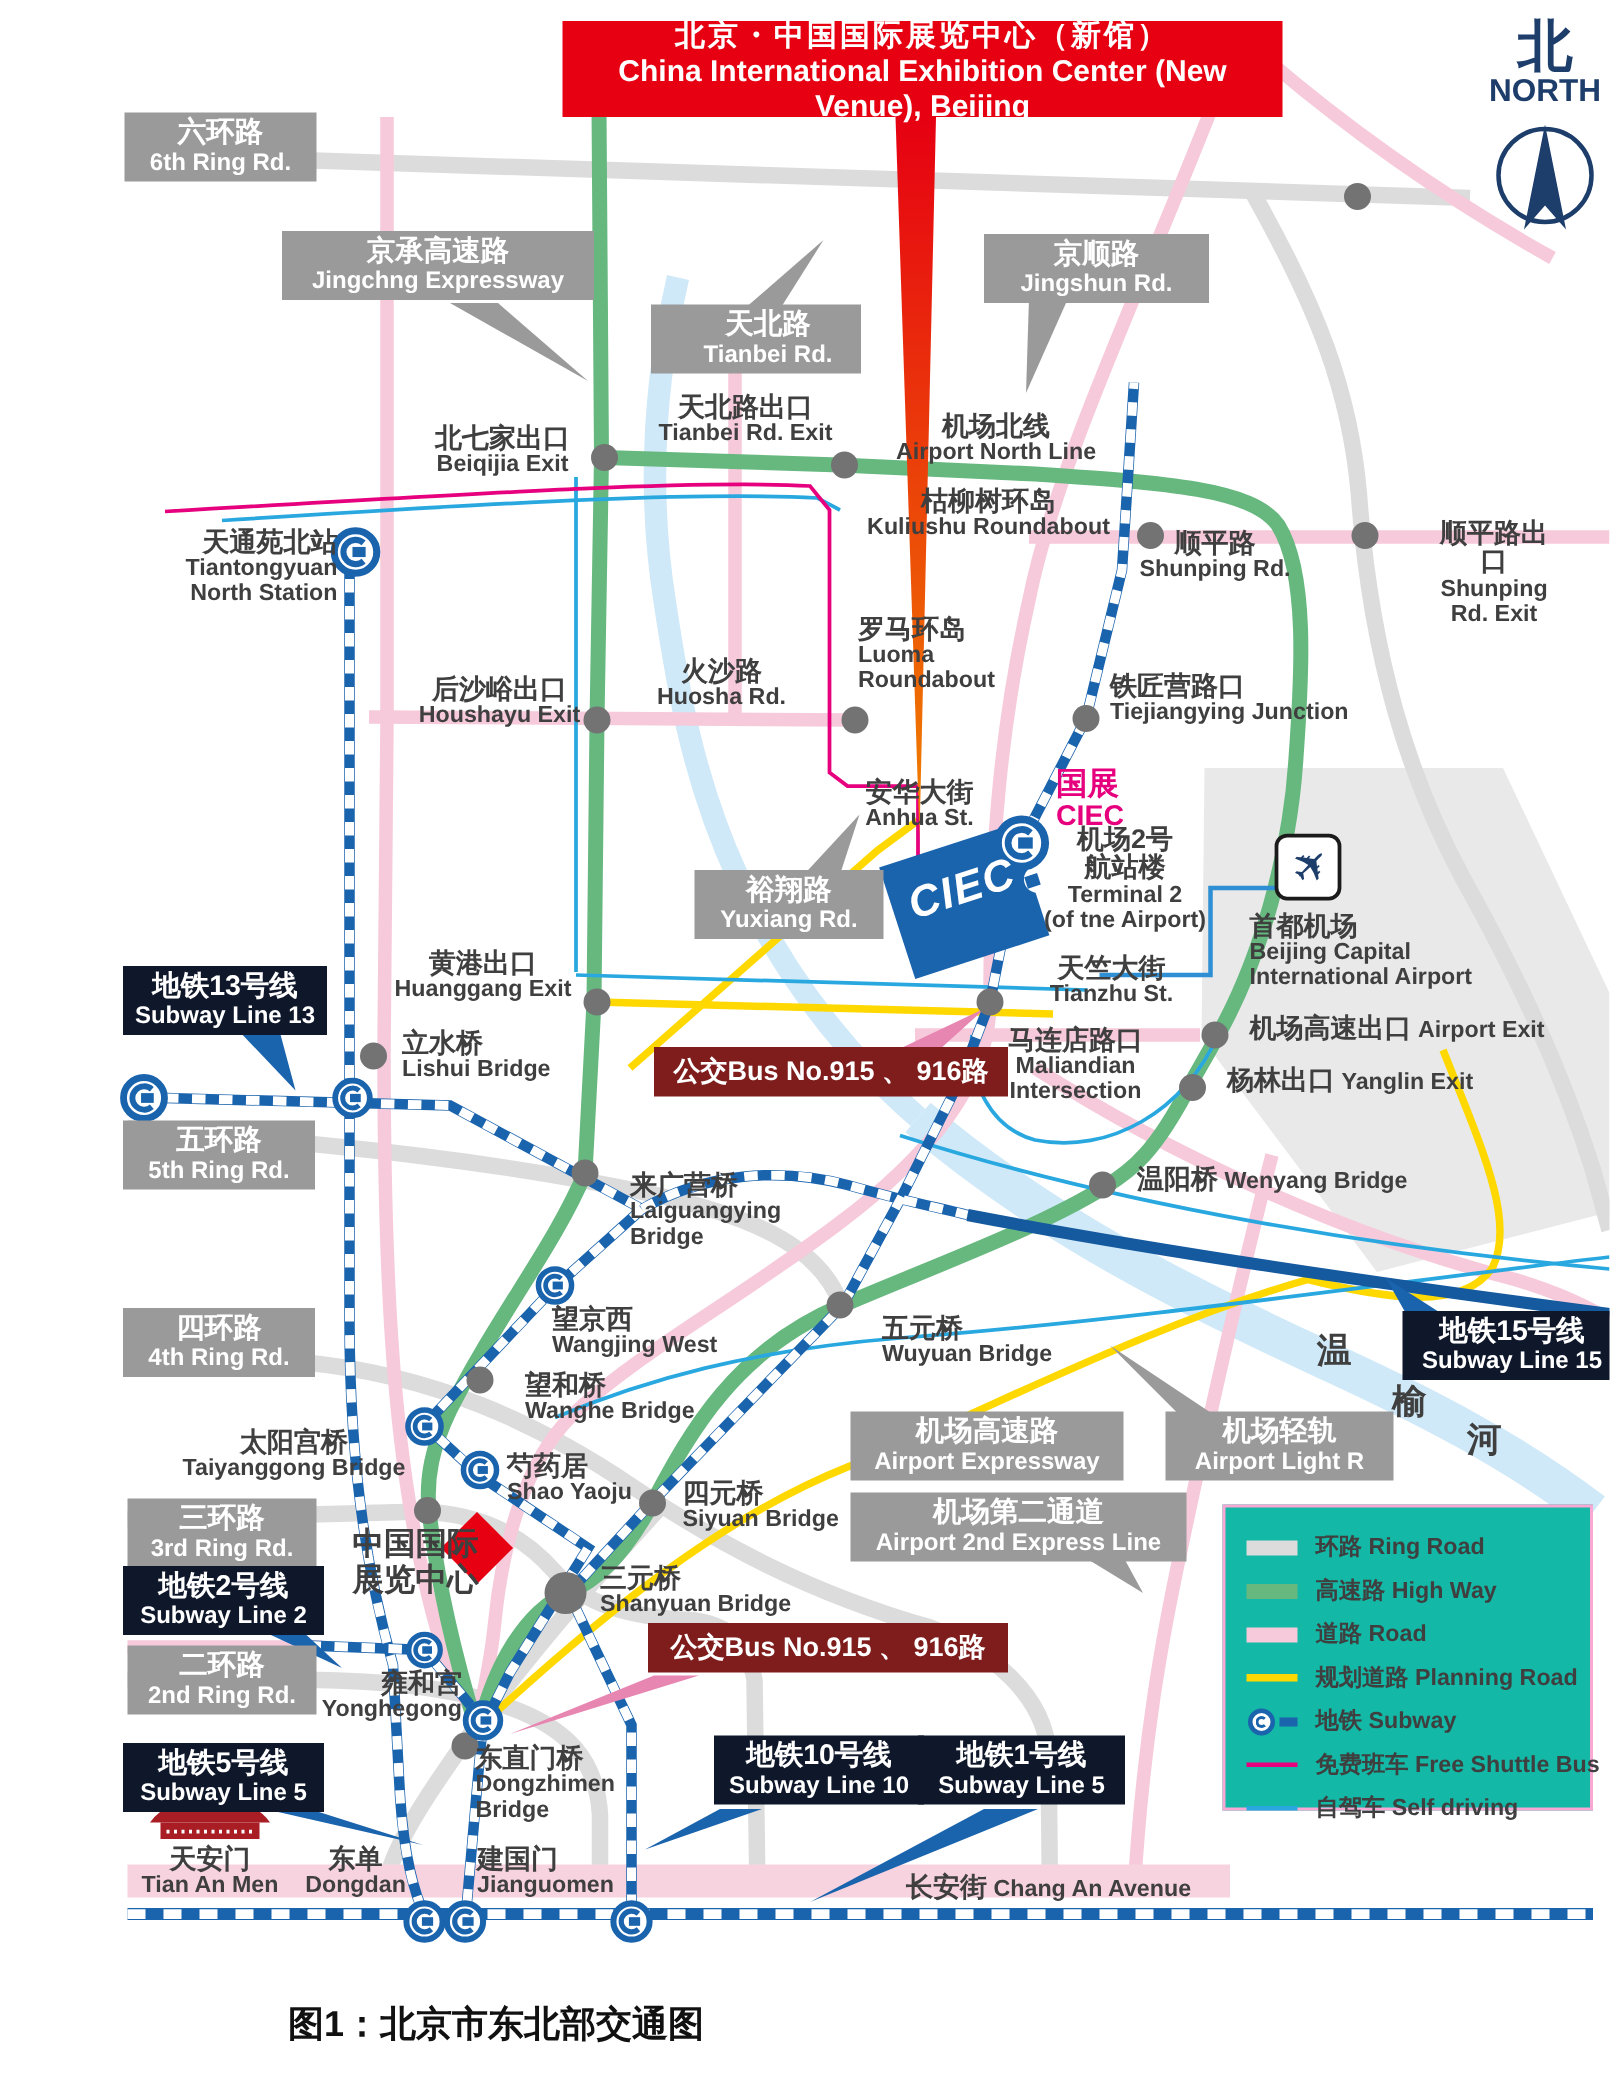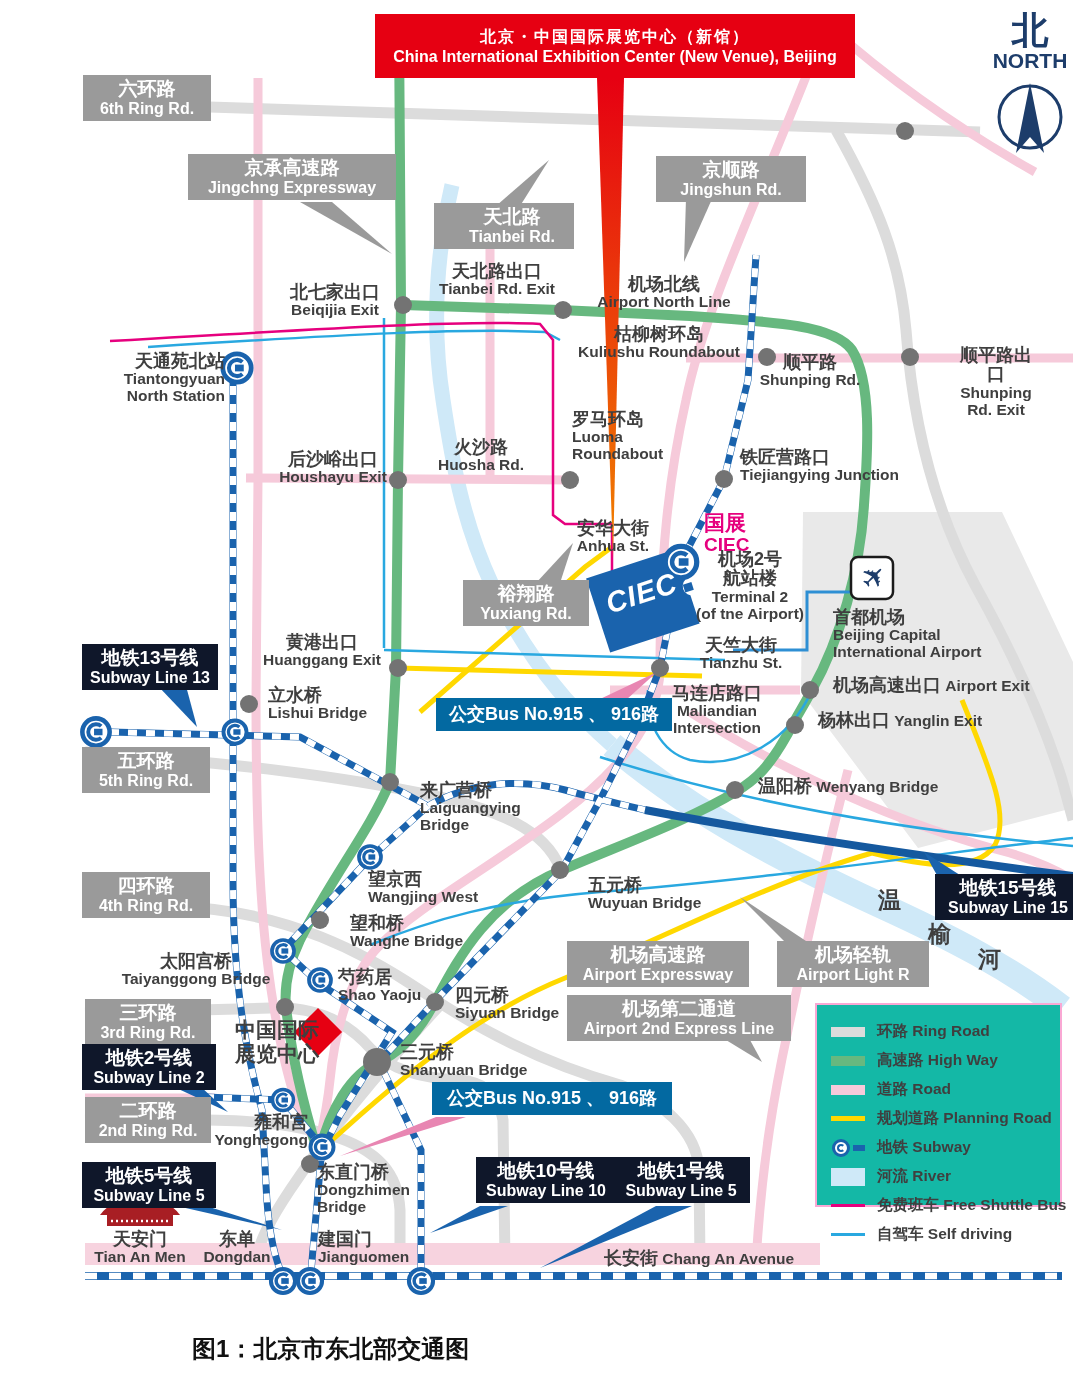--- a/index.html
+++ b/index.html
@@ -15,32 +15,32 @@
   .rt{transform:translateX(-100%);text-align:right;}
   .inline{white-space:nowrap;}
   .inline .cn,.inline .en{display:inline;}
   .big .cn{font-size:21px;line-height:1.15;}
   .mag{color:#e6007e;}
   .mag .cn{font-size:21px;} .mag .en{font-size:19px;font-weight:700;}
   .rivchar .cn{font-size:23px;}
   .graybox,.bluebox,.pinkbox{padding:4px 6px;color:#fff;text-align:center;z-index:4;}
   .graybox{background:#9a9a9a;}
   .bluebox{background:#0f172a;}
-  .pinkbox{background:#0369a1;padding:7px 6px;}
+  .pinkbox{background:#7f1d1d;padding:7px 6px;}
   .graybox .cn,.bluebox .cn{font-size:19px;}
   .graybox .en,.bluebox .en{font-size:16px;}
   .pinkbox .cn{font-size:18px;}
   .ciecb{z-index:4;}
   .ciecb .cn{color:#fff;font-style:italic;font-size:29px;letter-spacing:1px;
              transform:rotate(-18deg);display:block;}
   
   .banner{position:absolute;left:375px;top:14px;width:480px;height:64px;background:#e60012;
           color:#fff;display:flex;flex-direction:column;justify-content:center;text-align:center;z-index:5;}
-  .banner .cn{font-size:16px;font-weight:700;letter-spacing:2px;text-align:center;}
-  .banner .en{font-size:16px;font-weight:700;}
+  .banner .cn{font-size:20px;font-weight:700;letter-spacing:2px;text-align:center;}
+  .banner .en{font-size:20px;font-weight:700;}
   
   .north{position:absolute;left:986px;top:12px;width:88px;text-align:center;color:#1d3d6b;z-index:5;}
   .north .n-cn{font-size:37px;font-weight:700;line-height:1;}
   .north .n-en{font-size:21px;font-weight:700;letter-spacing:0px;}
   
   .legend{position:absolute;left:815px;top:1003px;width:247px;height:204px;background:#14b8a6;
           border:2px solid #f9a8d4;box-sizing:border-box;z-index:6;padding:12px 0 0 12px;}
   .lrow{display:flex;align-items:center;height:29px;gap:10px;}
   .lsw{width:38px;display:flex;align-items:center;justify-content:center;flex:none;}
   .llab{font-size:15.5px;font-weight:700;color:#3f3f3f;white-space:nowrap;}
@@ -354,26 +354,20 @@
       <div class="lsw">
         <div class="sw-subway">
           <div class="mini-logo"></div>
           <div class="mini-dash"></div>
         </div>
       </div>
       <span class="llab">地铁 Subway</span>
     </div>
     <div class="lrow">
       <div class="lsw">
-        <div class="sw-river"></div>
-      </div>
-      <span class="llab">河流 River</span>
-    </div>
-    <div class="lrow">
-      <div class="lsw">
         <div class="sw-shuttle"></div>
       </div>
       <span class="llab">免费班车 Free Shuttle Bus</span>
     </div>
     <div class="lrow">
       <div class="lsw">
         <div class="sw-drive"></div>
       </div>
       <span class="llab">自驾车 Self driving</span>
     </div>

